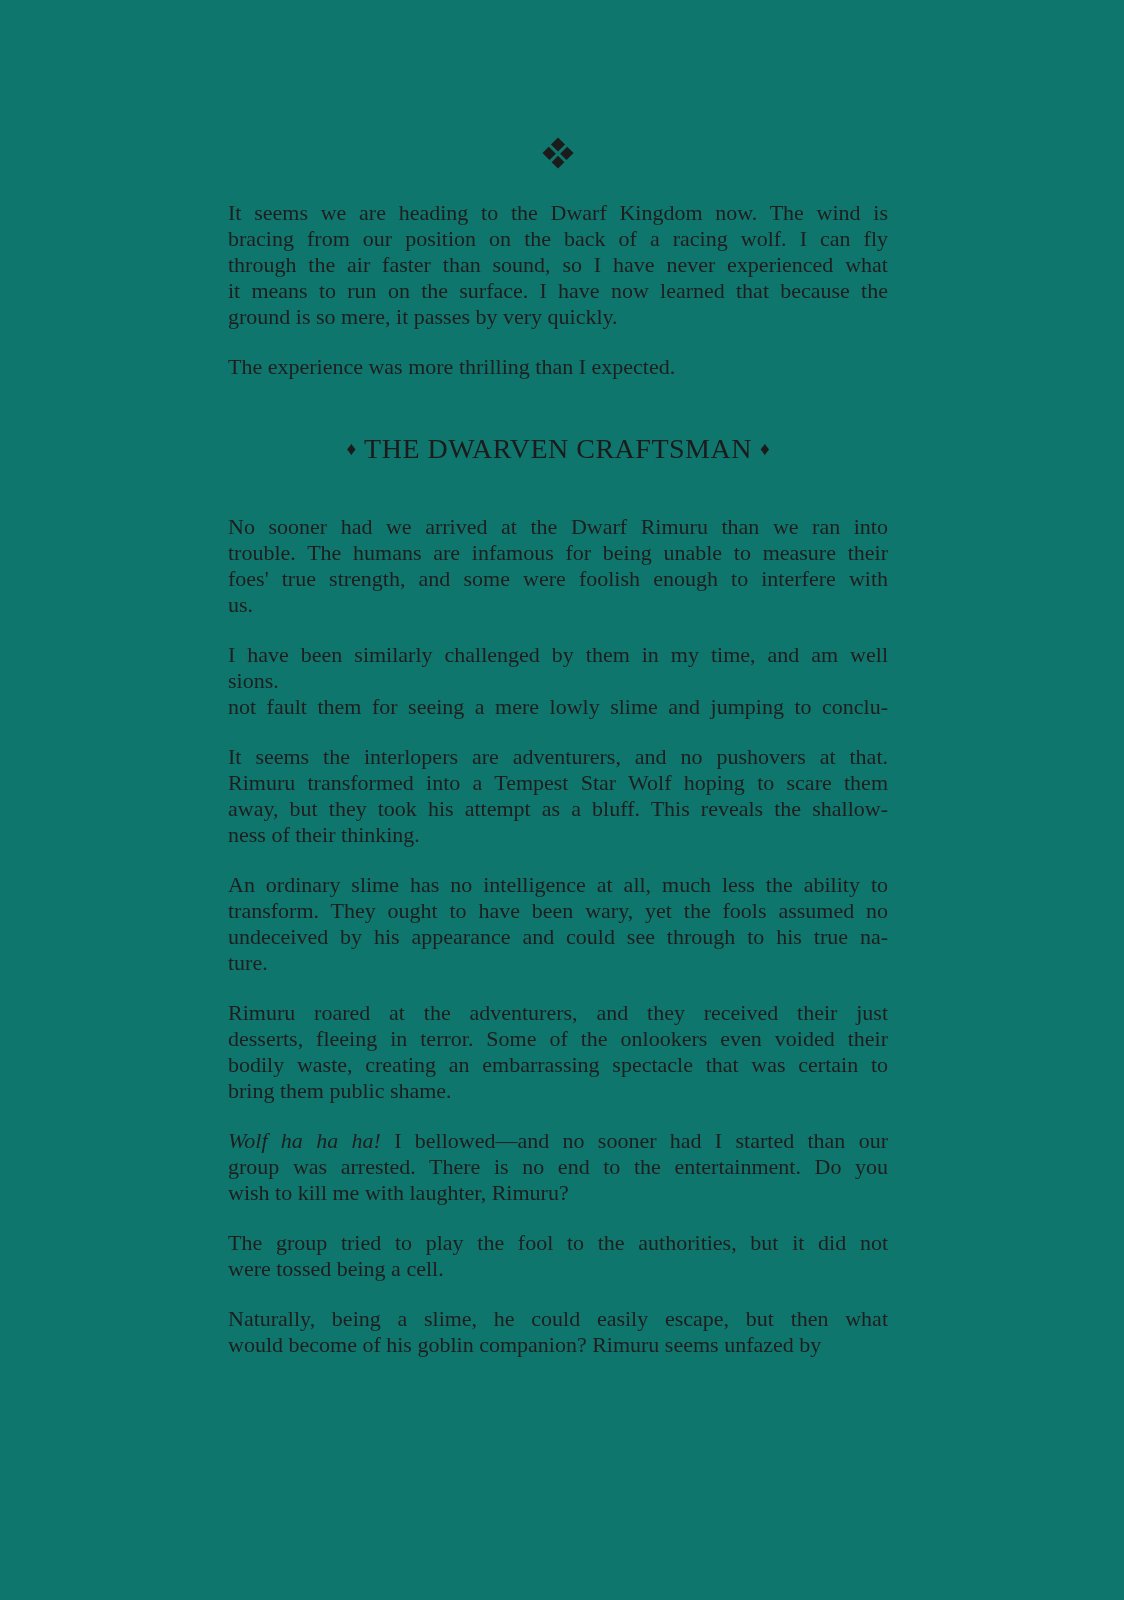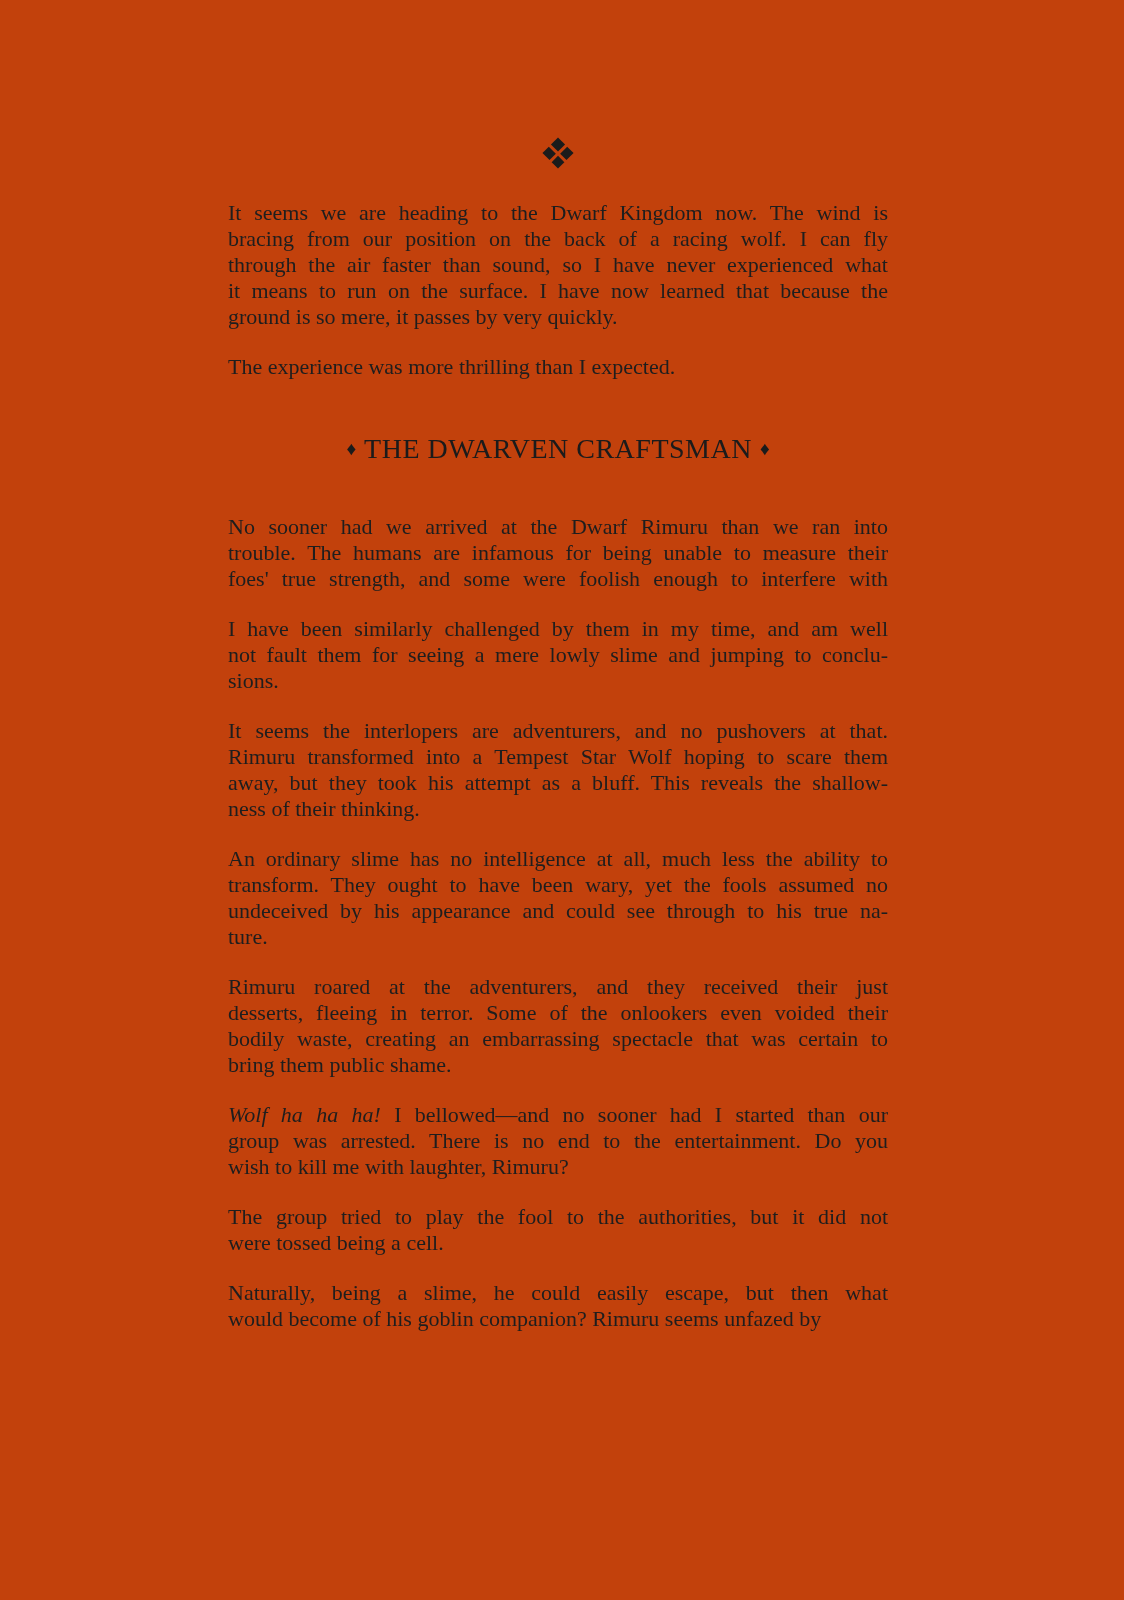--- a/index.html
+++ b/index.html
@@ -5,21 +5,21 @@
   * { box-sizing: border-box; margin: 0; padding: 0; }
   html, body { background: #ffffff; }
   body {
     width: 1124px; height: 1600px;
     font-family: "Liberation Serif", "DejaVu Serif", serif;
     overflow: hidden;
   }
   .page {
     position: relative;
     width: 1124px; height: 1600px;
-    background: #c2410c;
+    background: #0f766e;
     overflow: hidden;
   }
   .column {
     position: absolute;
     left: 228px; top: 0;
     width: 660px;
     color: #1e1e1e;
   }
   
   .divider {
@@ -88,25 +88,26 @@
 
       <div class="heading">
         <span class="dia dia-left">♦</span><span>THE DWARVEN CRAFTSMAN</span><span class="dia dia-right">♦</span>
       </div>
 
       <div>
           <div class="para">
             <div class="line"><span>No sooner had we arrived at the Dwarf Rimuru than we ran into</span></div>
             <div class="line"><span>trouble. The humans are infamous for being unable to measure their</span></div>
             <div class="line"><span>foes' true strength, and some were foolish enough to interfere with</span></div>
+            <div class="line last"><span>us.</span></div>
           </div>
           <div class="para">
             <div class="line"><span>I have been similarly challenged by them in my time, and am well</span></div>
+            <div class="line last"><span>sions.</span></div>
             <div class="line"><span>not fault them for seeing a mere lowly slime and jumping to conclu-</span></div>
-            <div class="line last"><span>sions.</span></div>
           </div>
           <div class="para">
             <div class="line"><span>It seems the interlopers are adventurers, and no pushovers at that.</span></div>
             <div class="line"><span>Rimuru transformed into a Tempest Star Wolf hoping to scare them</span></div>
             <div class="line"><span>away, but they took his attempt as a bluff. This reveals the shallow-</span></div>
             <div class="line last"><span>ness of their thinking.</span></div>
           </div>
           <div class="para">
             <div class="line"><span>An ordinary slime has no intelligence at all, much less the ability to</span></div>
             <div class="line"><span>transform. They ought to have been wary, yet the fools assumed no</span></div>

